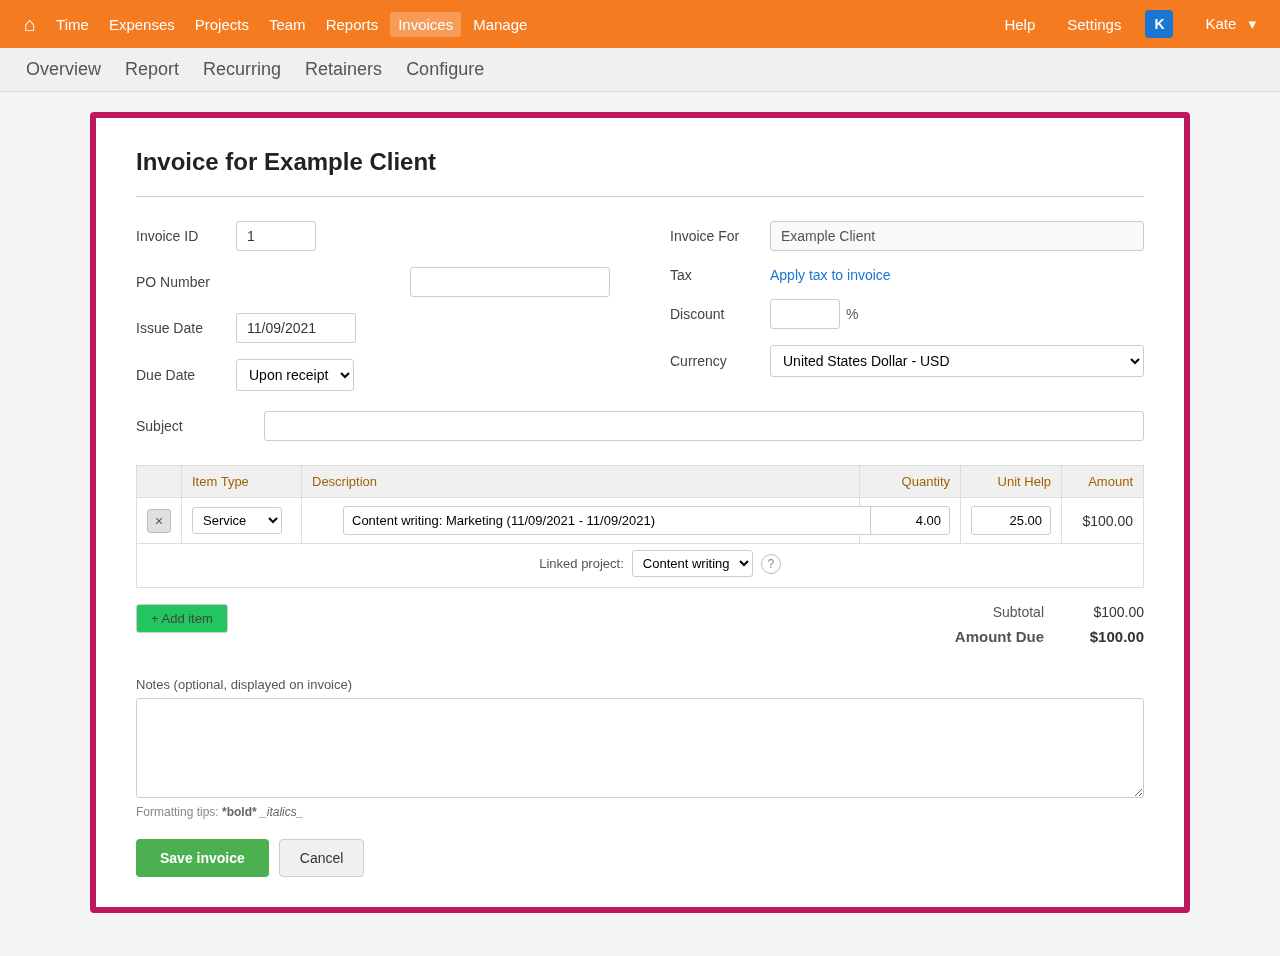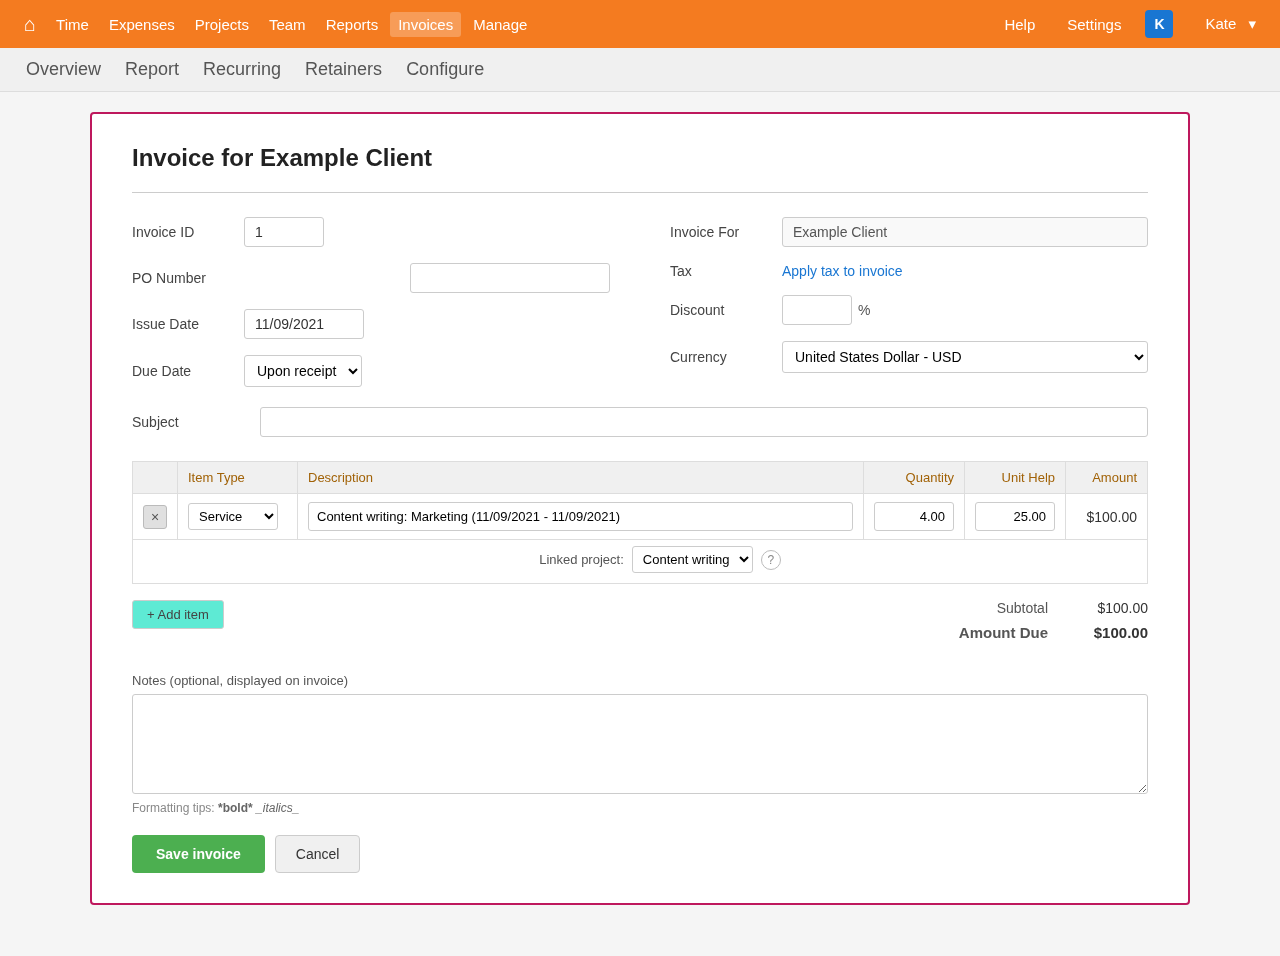--- a/index.html
+++ b/index.html
@@ -53,21 +53,21 @@
       padding: 4px 10px;
       cursor: pointer;
     }
 
     
     .main-content {
       background: white;
       margin: 20px auto;
       max-width: 1100px;
       padding: 30px 40px;
-      border: 2px solid #be185d;
+      border: 6px solid #be185d;
       border-radius: 4px;
     }
 
     .page-title {
       font-size: 24px;
       font-weight: bold;
       color: #222;
       margin-bottom: 20px;
     }
 
@@ -81,21 +81,20 @@
     .form-grid {
       display: grid;
       grid-template-columns: 1fr 1fr;
       gap: 16px 60px;
       margin-bottom: 20px;
     }
 
     .form-row {
       display: flex;
       align-items: center;
-      gap: 12px;
     }
 
     .form-label {
       min-width: 100px;
       color: #444;
       font-size: 14px;
       font-weight: normal;
     }
 
     .form-input {
@@ -221,20 +220,21 @@
       cursor: pointer;
       min-width: 90px;
     }
 
     .desc-input {
       width: 100%;
       border: 1px solid #ccc;
       border-radius: 3px;
       padding: 6px 8px;
       font-size: 13px;
+      margin-left: 31px;
     }
 
     .qty-input, .price-input {
       width: 80px;
       border: 1px solid #ccc;
       border-radius: 3px;
       padding: 6px 8px;
       font-size: 13px;
       text-align: right;
     }
@@ -280,21 +280,21 @@
     }
 
     
     .bottom-section {
       display: flex;
       justify-content: space-between;
       align-items: flex-start;
       margin-bottom: 24px;
     }
     .add-item-btn {
-      background: #5eead4;
+      background: #22c55e;
       border: 1px solid #ccc;
       border-radius: 3px;
       padding: 6px 14px;
       font-size: 13px;
       cursor: pointer;
       color: #444;
     }
 
     .totals-block {
       text-align: right;

